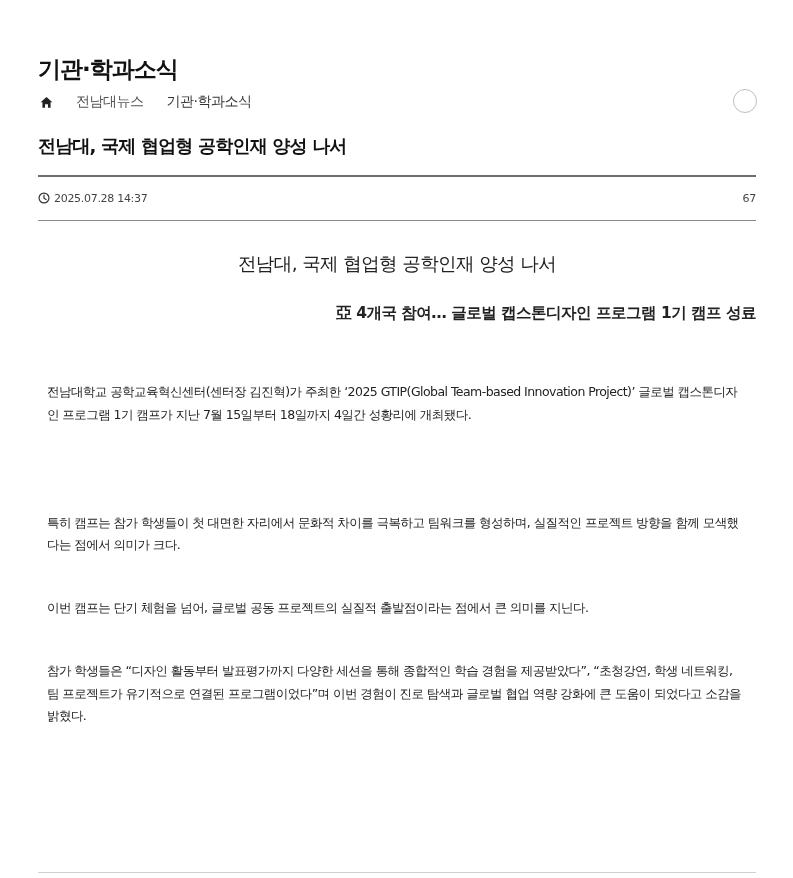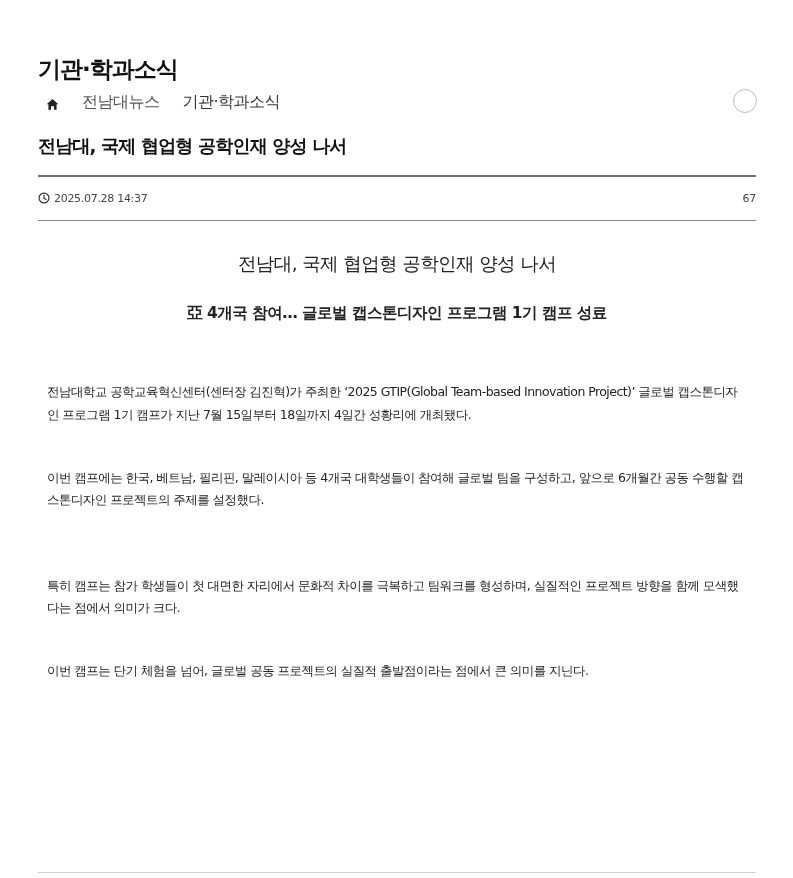--- a/index.html
+++ b/index.html
@@ -3,37 +3,37 @@
   <meta charset="utf-8">
   <style>
     * { box-sizing: border-box; margin: 0; padding: 0; }
     html, body { width: 793px; height: 878px; background: #ffffff; overflow: hidden; }
     body { font-family: "DejaVu Sans", "Liberation Sans", sans-serif; color: #222; position: relative; }
 
     .page { position: absolute; left: 38px; top: 0; width: 718px; }
 
     .section-title { position: absolute; top: 55px; left: 0; font-size: 23px; font-weight: bold; color: #111; letter-spacing: -1px; line-height: 28px; }
 
-    .breadcrumb { position: absolute; top: 92px; left: 8px; height: 20px; display: flex; align-items: center; font-size: 16px; color: #555; letter-spacing: -0.5px; text-align: right; }
+    .breadcrumb { position: absolute; top: 92px; left: 2px; height: 20px; display: flex; align-items: center; font-size: 14px; color: #555; letter-spacing: -0.5px; text-align: right; }
     .breadcrumb .home { width: 13px; height: 13px; margin-right: 23px; display: inline-block; }
     .breadcrumb .crumb { margin-right: 23px; }
     .breadcrumb .crumb.active { color: #333; }
 
     .share-circle { position: absolute; top: 89px; left: 695px; width: 24px; height: 24px; border: 1px solid #bdbdbd; border-radius: 50%; background: #fff; }
 
     .article-title { position: absolute; top: 135px; left: 0; font-size: 18px; font-weight: bold; color: #111; letter-spacing: -0.8px; line-height: 22px; }
 
     .rule-top { position: absolute; top: 175px; left: 0; width: 718px; height: 2px; background: #6e6e6e; }
     .meta { position: absolute; top: 189px; left: 0; width: 718px; height: 18px; display: flex; align-items: center; justify-content: space-between; font-size: 11px; color: #444; letter-spacing: -0.3px; }
     .meta .date-wrap { display: flex; align-items: flex-start; }
     .meta .clock { width: 12px; height: 12px; margin-right: 4px; }
     .rule-meta { position: absolute; top: 220px; left: 0; width: 718px; height: 1px; background: #8a8a8a; }
 
     .headline { position: absolute; top: 252px; left: 0; width: 718px; text-align: center; font-size: 18.5px; color: #222; letter-spacing: -0.6px; line-height: 24px; }
-    .subhead { position: absolute; top: 302px; left: 0; width: 718px; text-align: center; font-size: 15.5px; font-weight: bold; color: #222; letter-spacing: -0.5px; line-height: 22px; }
+    .subhead { position: absolute; top: 302px; left: 0; width: 718px; text-align: right; font-size: 15.5px; font-weight: bold; color: #222; letter-spacing: -0.5px; line-height: 22px; }
 
     .body { position: absolute; top: 372px; left: 0; width: 718px; font-size: 12.5px; color: #222; line-height: 22.5px; letter-spacing: -0.55px; }
     .body p { margin: 9px; }
     .body .gap { height: 22.5px; }
 
     .rule-bottom { position: absolute; top: 872px; left: 0; width: 718px; height: 1px; background: #d0d0d0; }
   </style>
 </head>
 <body>
 
@@ -69,25 +69,25 @@
   </div>
 
   <div class="rule-meta"></div>
 
   <div class="headline">전남대, 국제 협업형 공학인재 양성 나서</div>
   <div class="subhead">亞 4개국 참여… 글로벌 캡스톤디자인 프로그램 1기 캠프 성료</div>
 
   <div class="body">
     <p>전남대학교 공학교육혁신센터(센터장 김진혁)가 주최한 ‘2025 GTIP(Global Team-based Innovation Project)’ 글로벌 캡스톤디자인 프로그램 1기 캠프가 지난 7월 15일부터 18일까지 4일간 성황리에 개최됐다.</p>
     <div class="gap"></div>
-    <p>이번 캠프에는 한국, 베트남, 필리핀, 말레이시아 등 4개국 대학생들이 참여해 글로벌 팀을 구성하고, 앞으로 6개월간 공동 수행할 캡스톤디자인 프로젝트의 주제를 설정했다.</p>
     <div class="gap"></div>
     <div class="gap"></div>
     <p>특히 캠프는 참가 학생들이 첫 대면한 자리에서 문화적 차이를 극복하고 팀워크를 형성하며, 실질적인 프로젝트 방향을 함께 모색했다는 점에서 의미가 크다.</p>
     <div class="gap"></div>
     <p>이번 캠프는 단기 체험을 넘어, 글로벌 공동 프로젝트의 실질적 출발점이라는 점에서 큰 의미를 지닌다.</p>
     <div class="gap"></div>
+    <p>참가 학생들은 “디자인 활동부터 발표평가까지 다양한 세션을 통해 종합적인 학습 경험을 제공받았다”, “초청강연, 학생 네트워킹, 팀 프로젝트가 유기적으로 연결된 프로그램이었다”며 이번 경험이 진로 탐색과 글로벌 협업 역량 강화에 큰 도움이 되었다고 소감을 밝혔다.</p>
     <div class="gap"></div>
     <div class="gap"></div>
   </div>
 
   <div class="rule-bottom"></div>
 </div>
 
 </body></html>

